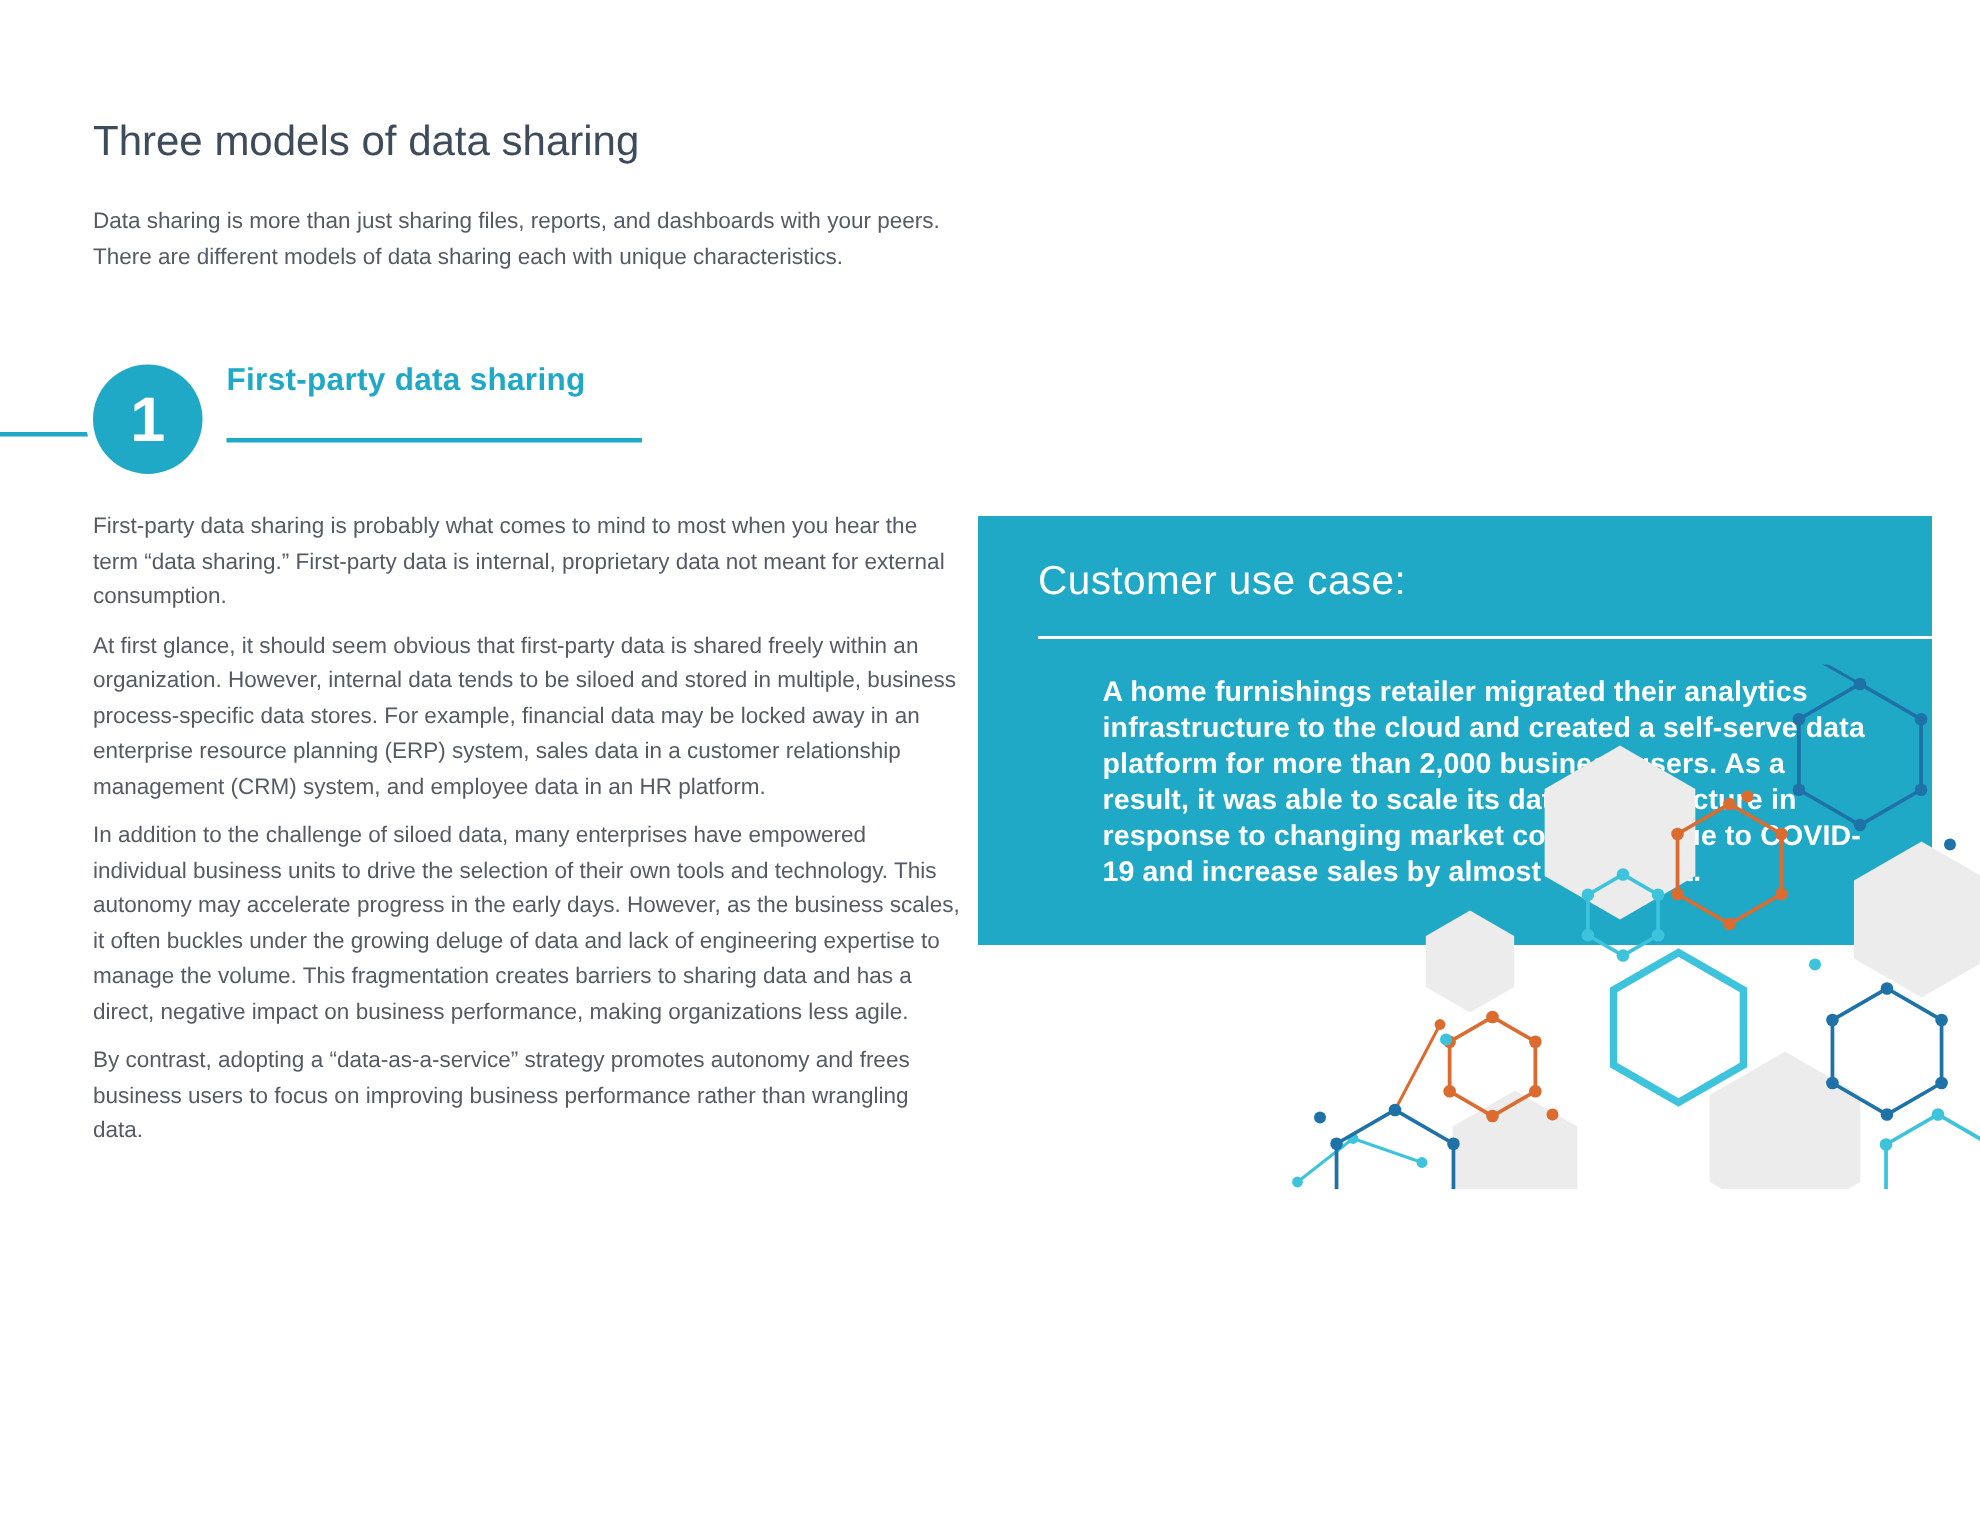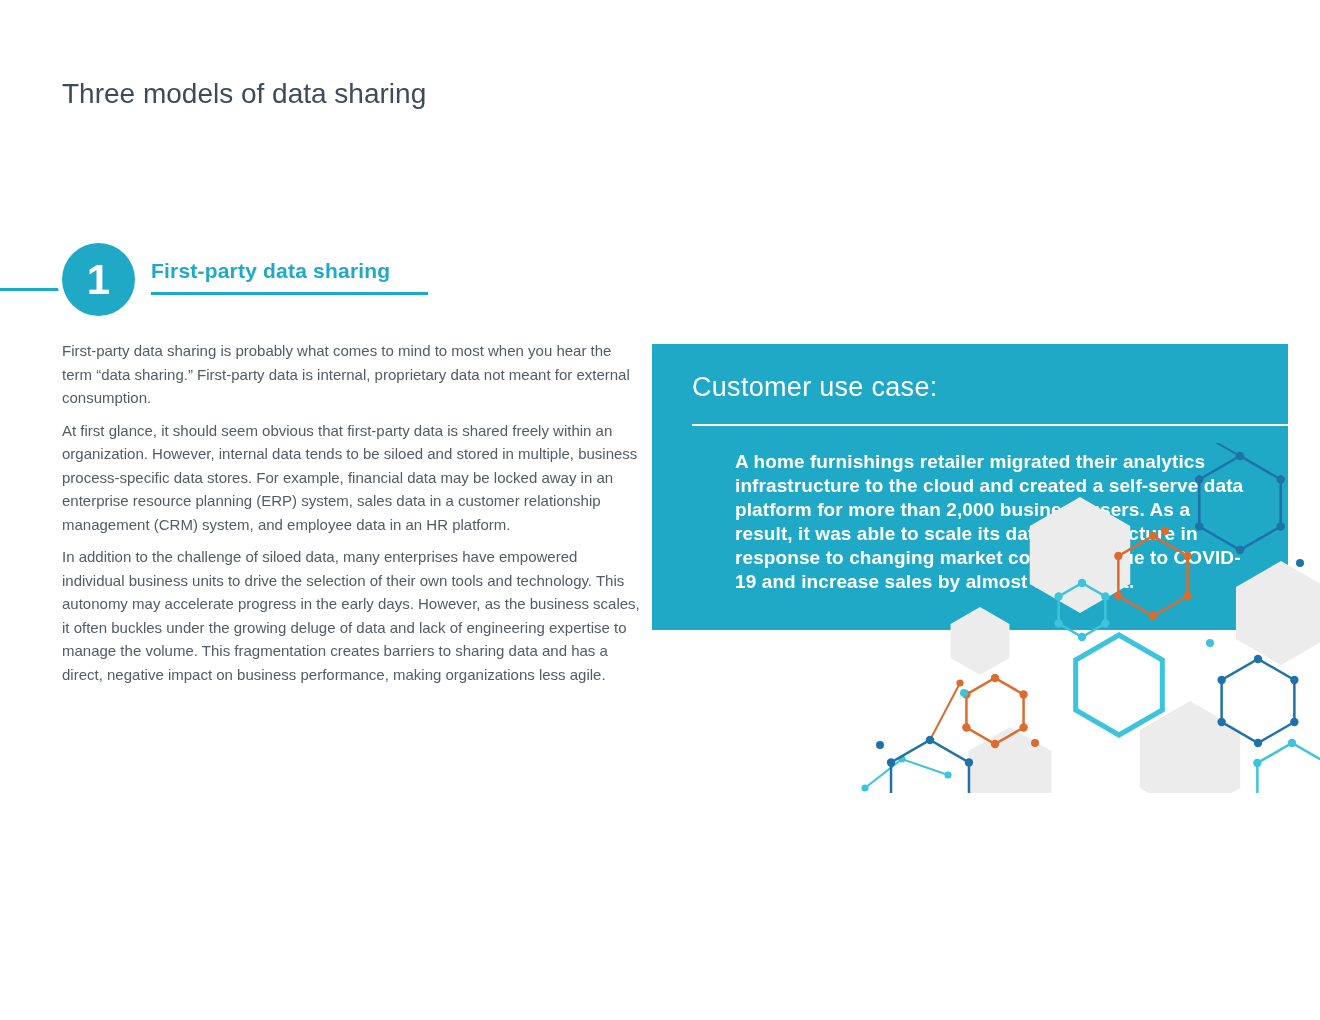--- a/index.html
+++ b/index.html
@@ -32,21 +32,21 @@
   .section-badge {
     position:absolute; left:62px; top:243px;
     width:73px; height:73px; border-radius:50%;
     background:#1FA9C7; box-shadow:0 0 0 5px #ffffff;
     display:flex; align-items:center; justify-content:center;
     color:#ffffff; font-size:42px; font-weight:700;
     z-index:2;
   }
 
   .section-heading {
-    position:absolute; left:151px; top:259px;
+    position:absolute; left:151px; top:242px;
     font-size:21px; font-weight:700; color:#1FA9C7;
     letter-spacing:.2px;
   }
 
   .section-underline {
     position:absolute; left:151px; top:292px;
     width:277px; height:3px; background:#1FA9C7;
   }
 
   .body-col {
@@ -93,32 +93,35 @@
     pointer-events:none;
   }
 </style>
 </head>
 <body>
 
 <div class="page">
 
   <h1 class="doc-title">Three models of data sharing</h1>
 
+  <div class="doc-intro">Data sharing is more than just sharing files, reports, and dashboards with your peers.
+There are different models of data sharing each with unique characteristics.</div>
 
   <div class="section-rule"></div>
   <div class="section-badge">
     <span>1</span>
   </div>
   <div class="section-heading">First-party data sharing</div>
   <div class="section-underline"></div>
 
   <div class="body-col">
     <p>First-party data sharing is probably what comes to mind to most when you hear the term “data sharing.” First-party data is internal, proprietary data not meant for external consumption.</p>
     <p>At first glance, it should seem obvious that first-party data is shared freely within an organization. However, internal data tends to be siloed and stored in multiple, business process-specific data stores. For example, financial data may be locked away in an enterprise resource planning (ERP) system, sales data in a customer relationship management (CRM) system, and employee data in an HR platform.</p>
     <p>In addition to the challenge of siloed data, many enterprises have empowered individual business units to drive the selection of their own tools and technology. This autonomy may accelerate progress in the early days. However, as the business scales, it often buckles under the growing deluge of data and lack of engineering expertise to manage the volume. This fragmentation creates barriers to sharing data and has a direct, negative impact on business performance, making organizations less agile.</p>
+    <p>By contrast, adopting a “data-as-a-service” strategy promotes autonomy and frees business users to focus on improving business performance rather than wrangling data.</p>
   </div>
 
   <div class="use-case">
     <div class="use-case-title">Customer use case:</div>
     <div class="use-case-rule"></div>
     <div class="use-case-body">A home furnishings retailer migrated their analytics infrastructure to the cloud and created a self-serve data platform for more than 2,000 business users. As a result, it was able to scale its data infrastructure in response to changing market conditions due to COVID-19 and increase sales by almost 70 percent.</div>
   </div>
 
   <svg id="hex-svg" class="hex-pattern" viewBox="0 0 460 350">
       <polygon points="270.2294734194974,141 220,170 169.77052658050255,141 169.77052658050258,83 220,54 270.2294734194974,82.99999999999997" fill="#ECECEC"></polygon>

